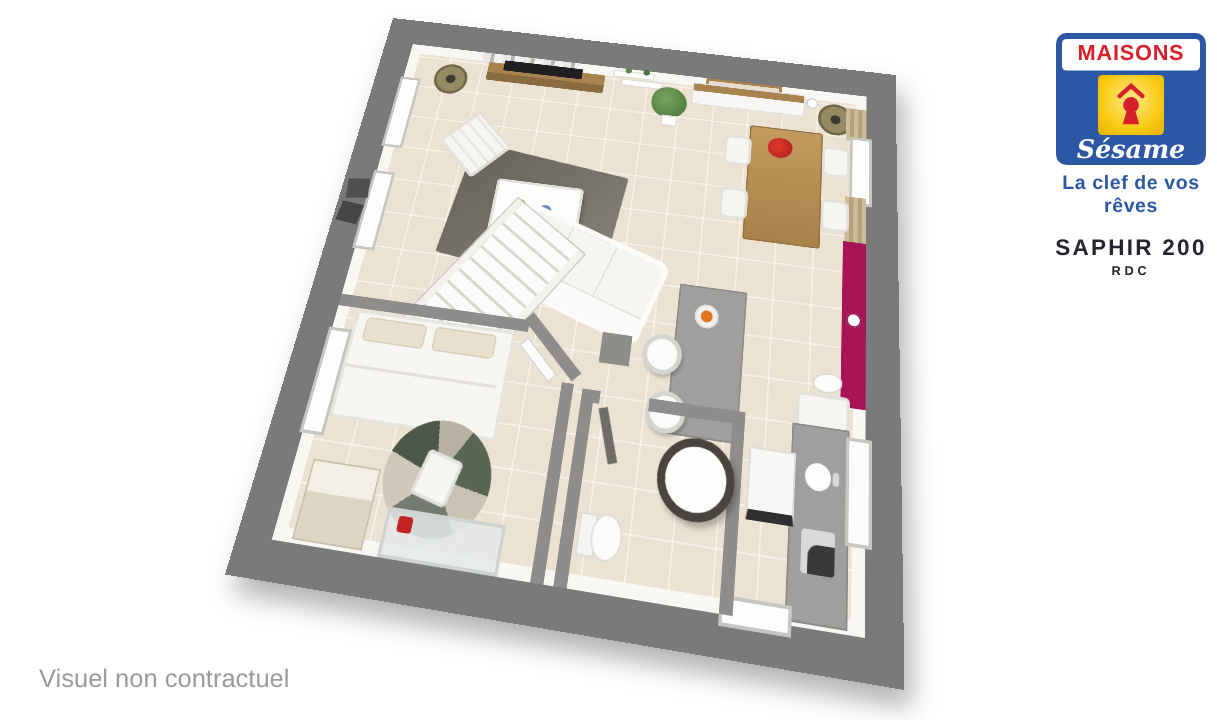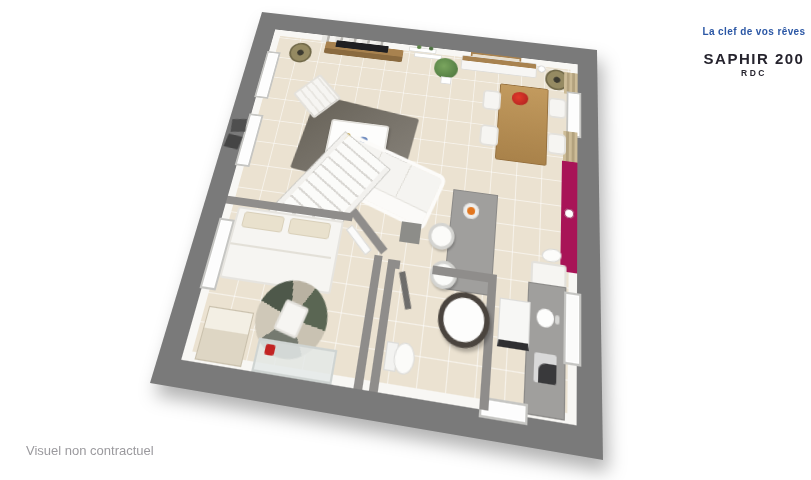--- a/index.html
+++ b/index.html
@@ -33,24 +33,24 @@
   .brand{position:absolute;top:22px;right:4px;width:106px;text-align:center;}
   .logo-box{width:100px;height:88px;margin:0 auto;background:var(--brandBlue,#2b57a5);
             border-radius:7px;padding:4px 4px 0 4px;box-sizing:border-box;}
   .logo-maisons{background:#fff;border-radius:3px;height:21px;line-height:21px;
                 color:var(--brandRed,#d6202a);font-weight:bold;font-size:14.5px;letter-spacing:.5px;}
   .logo-yellow{width:44px;height:40px;margin:3px auto 1px auto;border-radius:3px;
                background:radial-gradient(circle at 50% 42%,#ffe98d 0%,var(--brandYellow,#f8c912) 62%,#eeb00a 100%);
                display:flex;align-items:center;justify-content:center;}
   .logo-sesame{color:#fff;font-family:"DejaVu Serif",serif;font-style:italic;font-weight:bold;
                font-size:17px;line-height:18px;}
-  .tagline{margin-top:4px;color:var(--brandBlue,#2b57a5);font-size:10px;font-weight:bold;letter-spacing:.4px;}
+  .tagline{margin-top:4px;color:var(--brandBlue,#2b57a5);font-size:13px;font-weight:bold;letter-spacing:.4px;}
   .plan-title{margin-top:13px;color:var(--titleDark,#26242e);font-weight:bold;font-size:15px;letter-spacing:1.5px;}
   .plan-level{margin-top:1px;color:var(--titleDark,#26242e);font-weight:bold;font-size:8.5px;letter-spacing:2.5px;}
-  .disclaimer{position:absolute;left:26px;top:443px;color:var(--disclaimerGray,#9b9a9e);font-size:13px;}
+  .disclaimer{position:absolute;left:26px;top:443px;color:var(--disclaimerGray,#9b9a9e);font-size:17px;}
 </style>
 </head>
 <body>
 
 <div class="stage">
 
   <div class="plan-wrap">
     <div class="plan">
       <div class="inner-wall"></div>
       <div class="floor"></div>
@@ -139,19 +139,30 @@
       <div class="abs" style="left:208px;top:274px;width:6px;height:34px;background:#6e6d6b;transform:rotate(-18deg);transform-origin:top;"></div>
 
       <div class="abs" style="left:250px;top:284px;width:38px;height:38px;border-radius:50%;background:#fdfdfc;border:5px solid #4a443e;box-shadow:2px 3px 3px rgba(0,0,0,.25);"></div>
       <div class="abs" style="left:206px;top:336px;width:9px;height:22px;background:#f3f3f1;border:1px solid #dcdcda;"></div>
       <div class="abs" style="left:214px;top:335px;width:17px;height:24px;border-radius:50%;background:#fbfbf9;border:1px solid #dcdcda;"></div>
       <div class="abs" style="left:306px;top:284px;width:27px;height:35px;background:#f7f7f5;border:1px solid #dcdcda;border-bottom:6px solid #2f2f31;"></div>
     </div>
   </div>
 
   <div class="brand">
+    <div class="logo-box">
+      <div class="logo-maisons">MAISONS</div>
+      <div class="logo-yellow">
+        <svg width="34" height="34" viewBox="0 0 40 40">
+          <path d="M11 13 L20 5 L29 13" stroke="#d6202a" stroke-width="3.4" fill="none" stroke-linecap="round"></path>
+          <circle cx="20" cy="20" r="6.2" fill="#d6202a"></circle>
+          <path d="M17.2 23 L13.5 35 L26.5 35 L22.8 23 Z" fill="#d6202a"></path>
+        </svg>
+      </div>
+      <div class="logo-sesame">Sésame</div>
+    </div>
     <div class="tagline">La clef de vos rêves</div>
     <div class="plan-title">SAPHIR 200</div>
     <div class="plan-level">RDC</div>
   </div>
 
   <div class="disclaimer">Visuel non contractuel</div>
 </div>
 
 </body></html>

